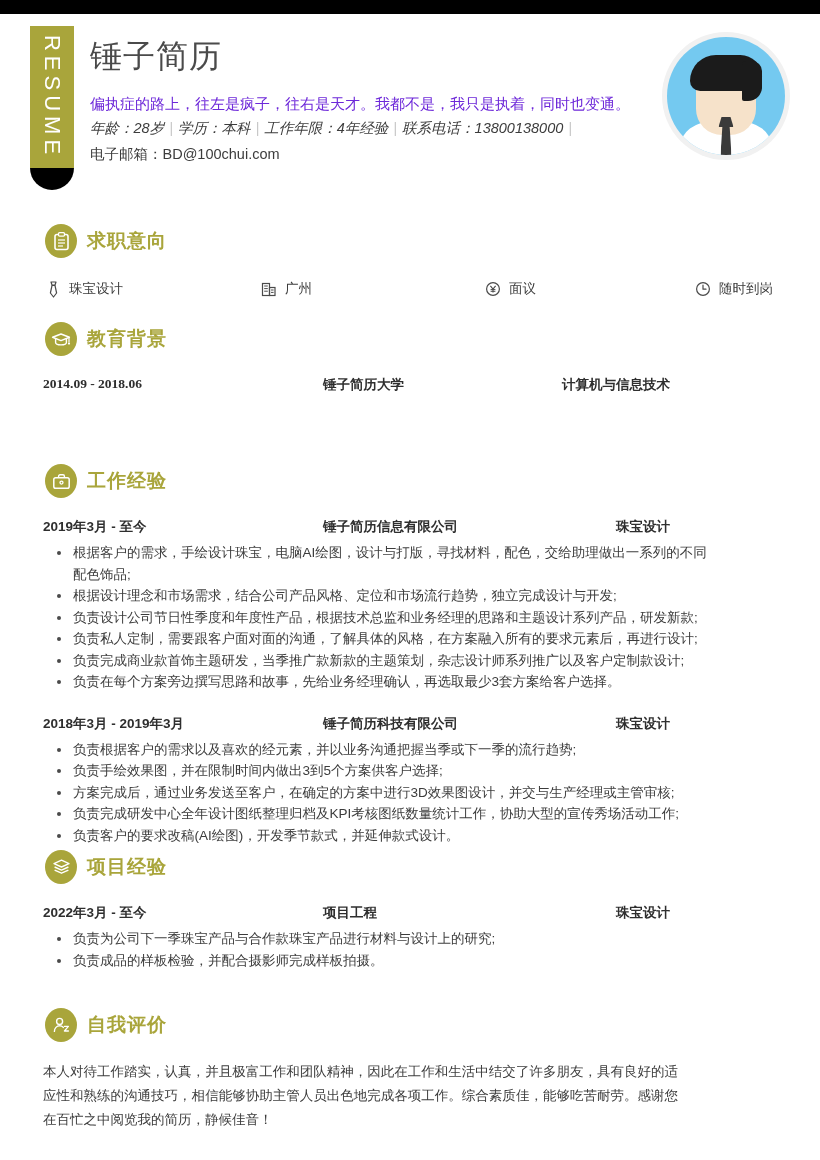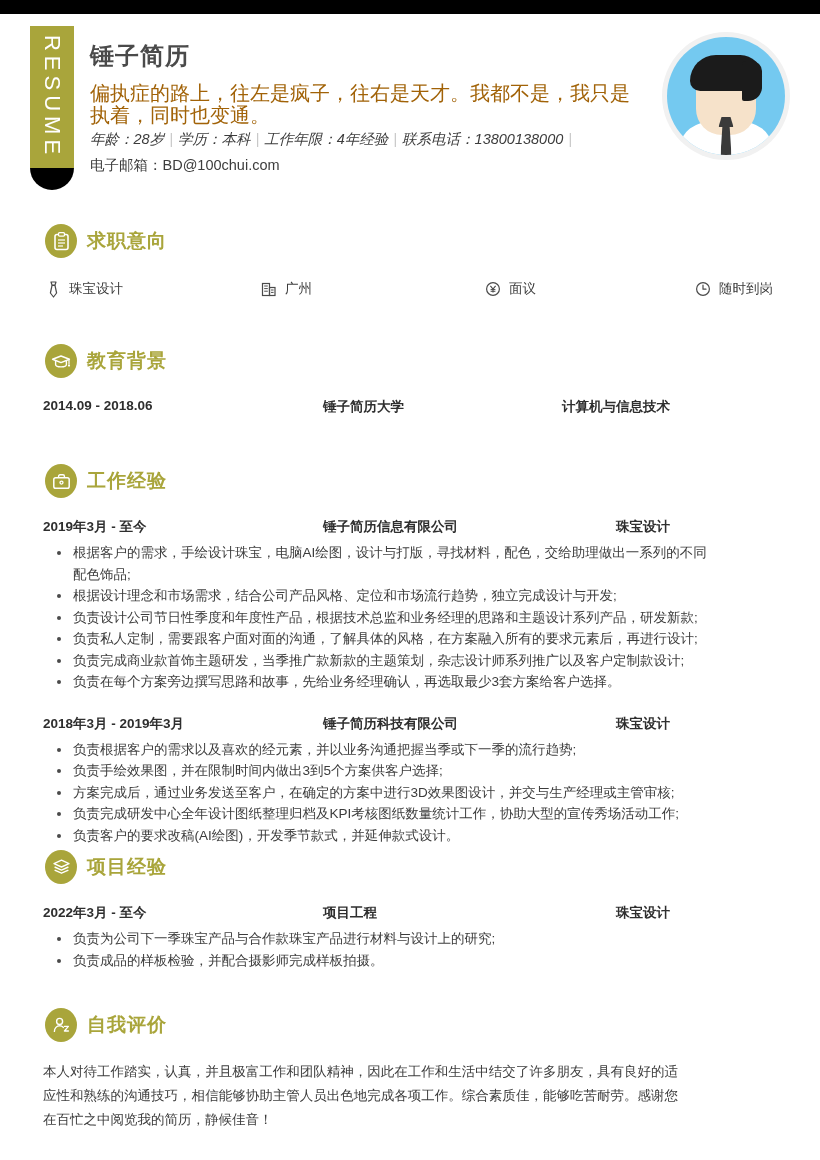--- a/index.html
+++ b/index.html
@@ -66,30 +66,30 @@
     border-bottom-left-radius: 22px 22px;
     border-bottom-right-radius: 22px 22px;
   }
 
   .head-main {
     position: absolute;
     left: 90px; top: 22px;
     width: 540px;
   }
   .name {
-    font-size: 24px;
+    font-size: 32px;
     color: #4a4a4a;
-    font-weight: 700;
+    font-weight: 400;
     letter-spacing: 1px;
     line-height: 40px;
   }
   .motto {
-    margin-top: 6px;
-    font-size: 20px;
-    color: #a16207;
+    margin-top: 17px;
+    font-size: 15px;
+    color: #6d28d9;
     line-height: 22px;
   }
   .meta {
     font-size: 14.5px;
     color: #3c3c3c;
     line-height: 26px;
     white-space: nowrap;
     font-style: italic;
   }
   .meta .sep {
@@ -383,21 +383,21 @@
               <path d="M8 4.2 V8.2 H11" fill="none" stroke="#4a4a4a" stroke-width="1.2" stroke-linecap="round" stroke-linejoin="round"></path>
             </svg>
           </span>
           <span>随时到岗</span>
         </div>
 
       </div>
     </div>
   </div>
 
-  <div class="section" style="top:344px;">
+  <div class="section" style="top:322px;font-family:Liberation Serif, serif;">
     <div class="sec-head">
       <div class="sec-icon">
         <svg width="20" height="17" viewBox="0 0 20 17">
           <path d="M10 3 L18.4 6.3 L10 9.6 L1.6 6.3 Z" fill="none" stroke="#ffffff" stroke-width="1.5" stroke-linejoin="round"></path>
           <path d="M4.6 7.6 V11.5 c0 1.4 2.6 2.4 5.4 2.4 s5.4 -1 5.4 -2.4 V7.6" fill="none" stroke="#ffffff" stroke-width="1.4" stroke-linejoin="round"></path>
           <line x1="18" y1="6.6" x2="18" y2="11.4" stroke="#ffffff" stroke-width="1.2"></line>
           <circle cx="18" cy="12.6" r="1.1" fill="#ffffff"></circle>
         </svg>
       </div>
       <div class="sec-title">教育背景</div>

